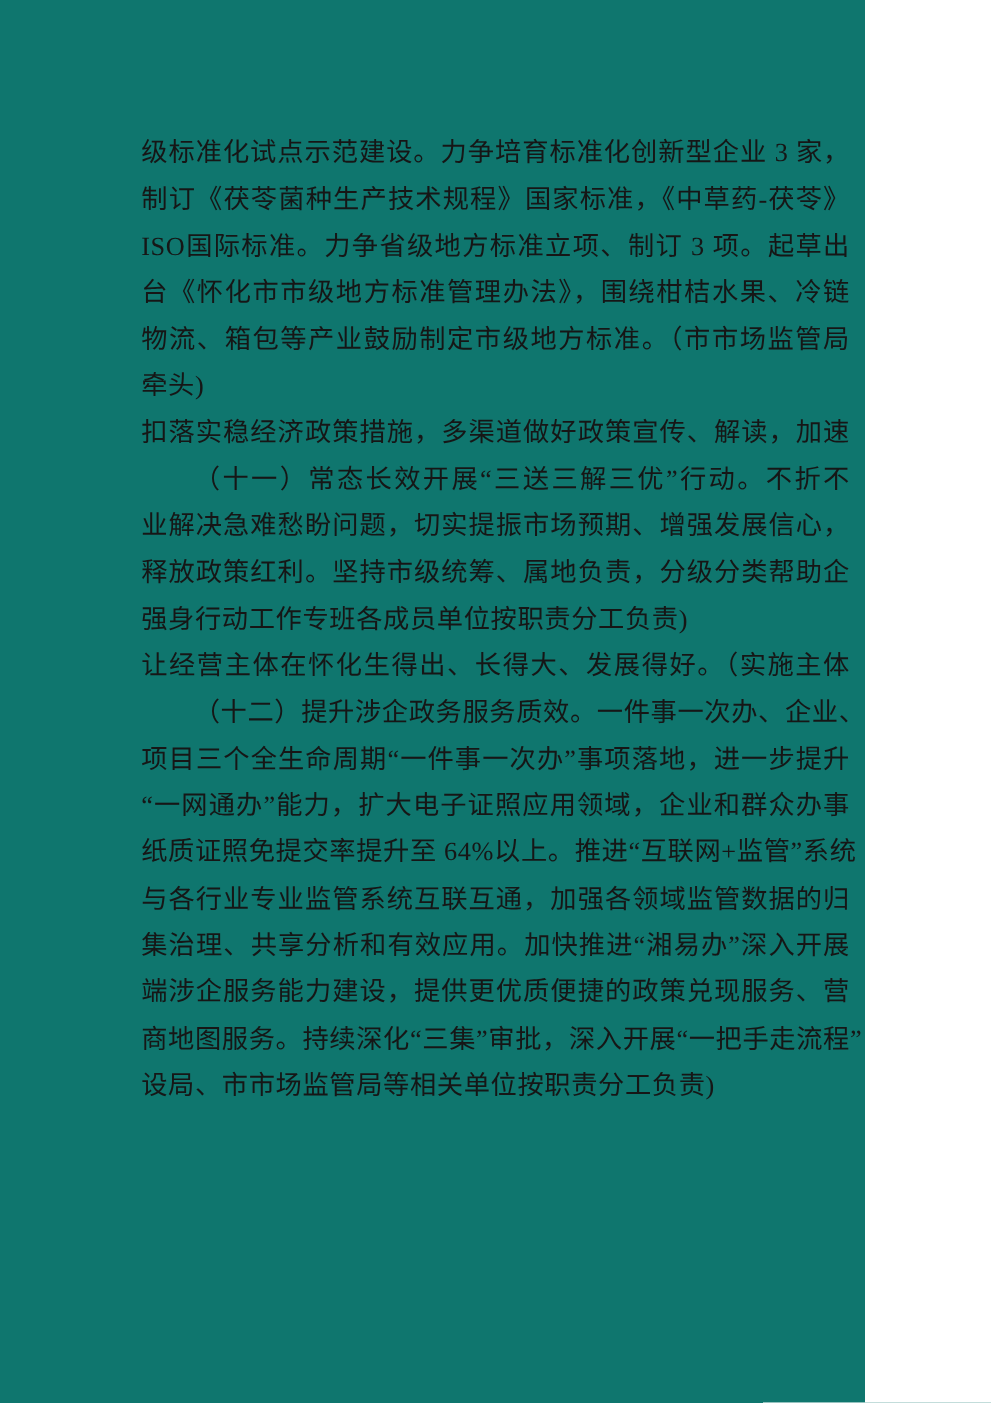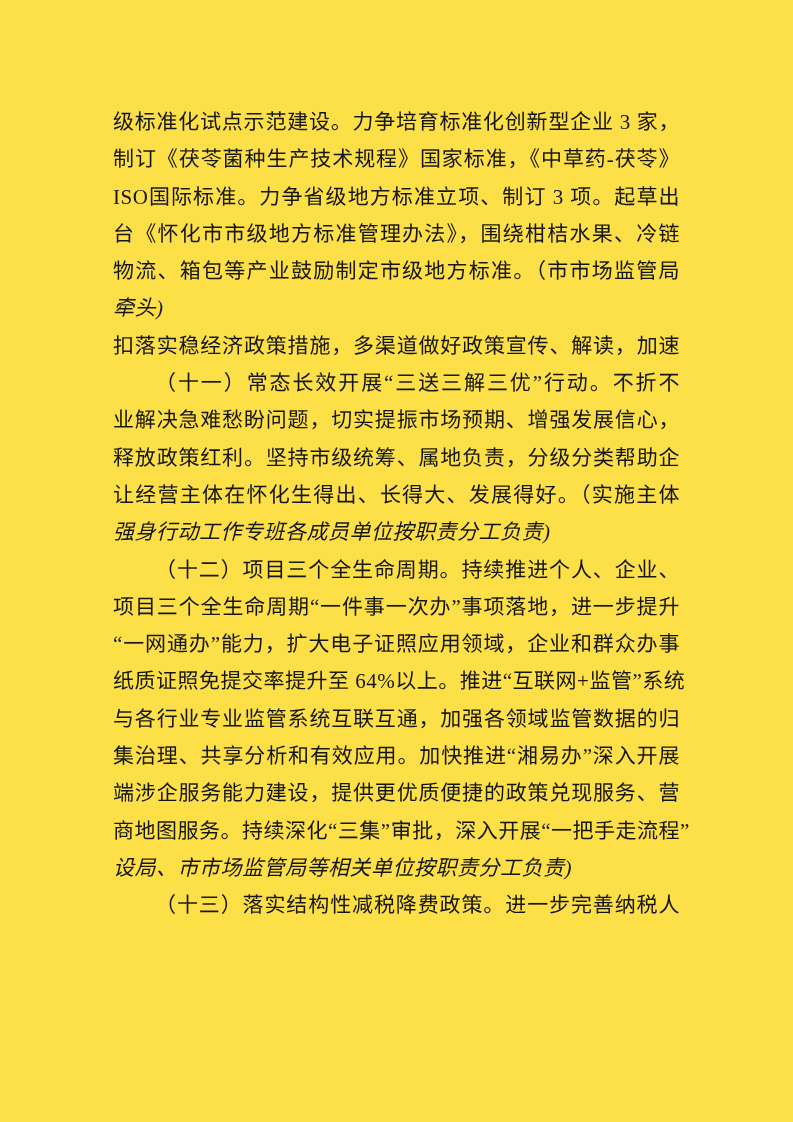--- a/index.html
+++ b/index.html
@@ -2,23 +2,23 @@
 <html lang="zh-CN"><head>
 <meta charset="utf-8">
 <style>
   html, body {
     margin: 0;
     padding: 0;
     background: #ffffff;
   }
   .page {
     position: relative;
-    width: 793px;
+    width: 692px;
     height: 1122px;
-    background: #fde047;
+    background: #0f766e;
     overflow: hidden;
     font-family: "Liberation Serif", "DejaVu Serif", serif;
   }
   .doc-body {
     position: absolute;
     left: 113px;
     top: 104px;
     width: 567px;
     color: #161616;
   }
@@ -33,21 +33,20 @@
     letter-spacing: 0.5px;
     white-space: nowrap;
     text-align: justify;
     text-align-last: justify;
     overflow: visible;
   }
   
   .line.no-fill {
     text-align: center;
     text-align-last: left;
-    font-style: italic;
   }
   
   .line.indent {
     text-indent: 42px;
   }
 </style>
 </head>
 <body>
 
 <div class="page">
@@ -58,31 +57,28 @@
         <div class="line">ISO国际标准。力争省级地方标准立项、制订 3 项。起草出</div>
         <div class="line">台《怀化市市级地方标准管理办法》，围绕柑桔水果、冷链</div>
         <div class="line">物流、箱包等产业鼓励制定市级地方标准。（市市场监管局</div>
         <div class="line no-fill">牵头)</div>
       </div>
       <div class="paragraph">
         <div class="line">扣落实稳经济政策措施，多渠道做好政策宣传、解读，加速</div>
         <div class="line indent">（十一）常态长效开展“三送三解三优”行动。不折不</div>
         <div class="line">业解决急难愁盼问题，切实提振市场预期、增强发展信心，</div>
         <div class="line">释放政策红利。坚持市级统筹、属地负责，分级分类帮助企</div>
+        <div class="line no-fill">强身行动工作专班各成员单位按职责分工负责)</div>
         <div class="line">让经营主体在怀化生得出、长得大、发展得好。（实施主体</div>
-        <div class="line no-fill">强身行动工作专班各成员单位按职责分工负责)</div>
       </div>
       <div class="paragraph">
-        <div class="line indent">（十二）项目三个全生命周期。持续推进个人、企业、</div>
+        <div class="line indent">（十二）提升涉企政务服务质效。一件事一次办、企业、</div>
         <div class="line">项目三个全生命周期“一件事一次办”事项落地，进一步提升</div>
         <div class="line">“一网通办”能力，扩大电子证照应用领域，企业和群众办事</div>
         <div class="line">纸质证照免提交率提升至 64%以上。推进“互联网+监管”系统</div>
         <div class="line">与各行业专业监管系统互联互通，加强各领域监管数据的归</div>
         <div class="line">集治理、共享分析和有效应用。加快推进“湘易办”深入开展</div>
         <div class="line">端涉企服务能力建设，提供更优质便捷的政策兑现服务、营</div>
         <div class="line">商地图服务。持续深化“三集”审批，深入开展“一把手走流程”</div>
         <div class="line no-fill">设局、市市场监管局等相关单位按职责分工负责)</div>
       </div>
-      <div class="paragraph">
-        <div class="line indent">（十三）落实结构性减税降费政策。进一步完善纳税人</div>
-      </div>
     </div>
 </div>
 
 </body></html>

